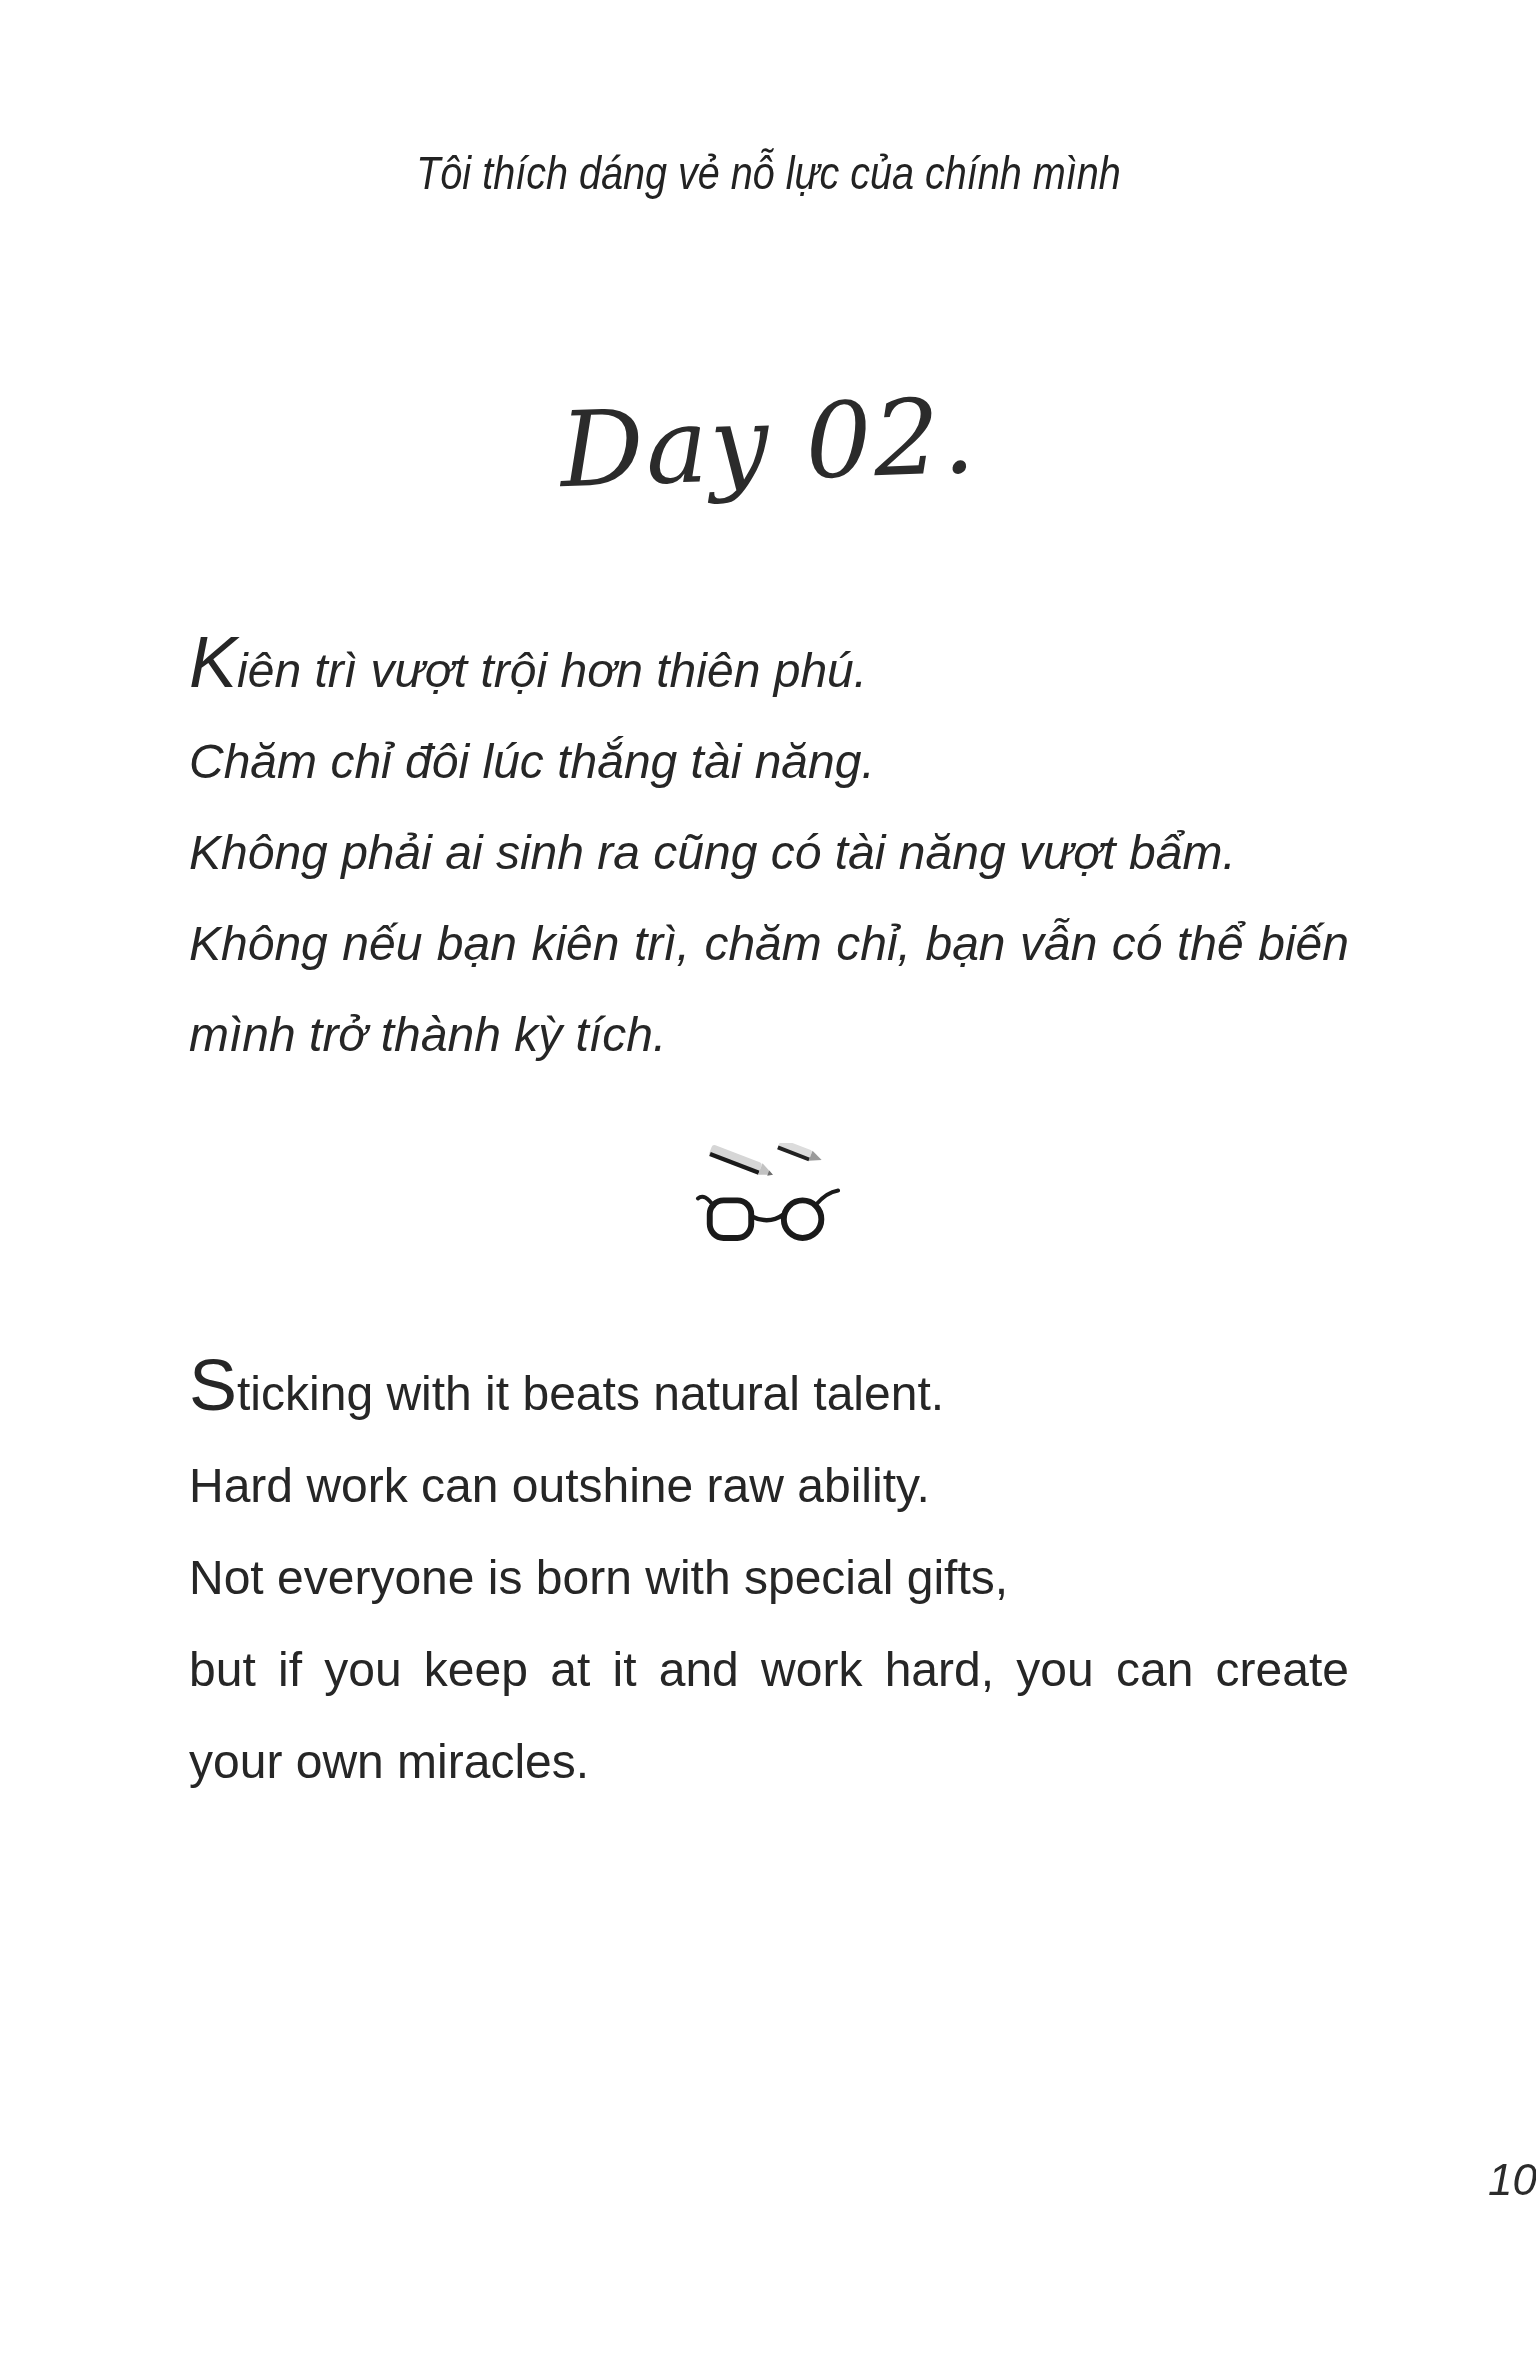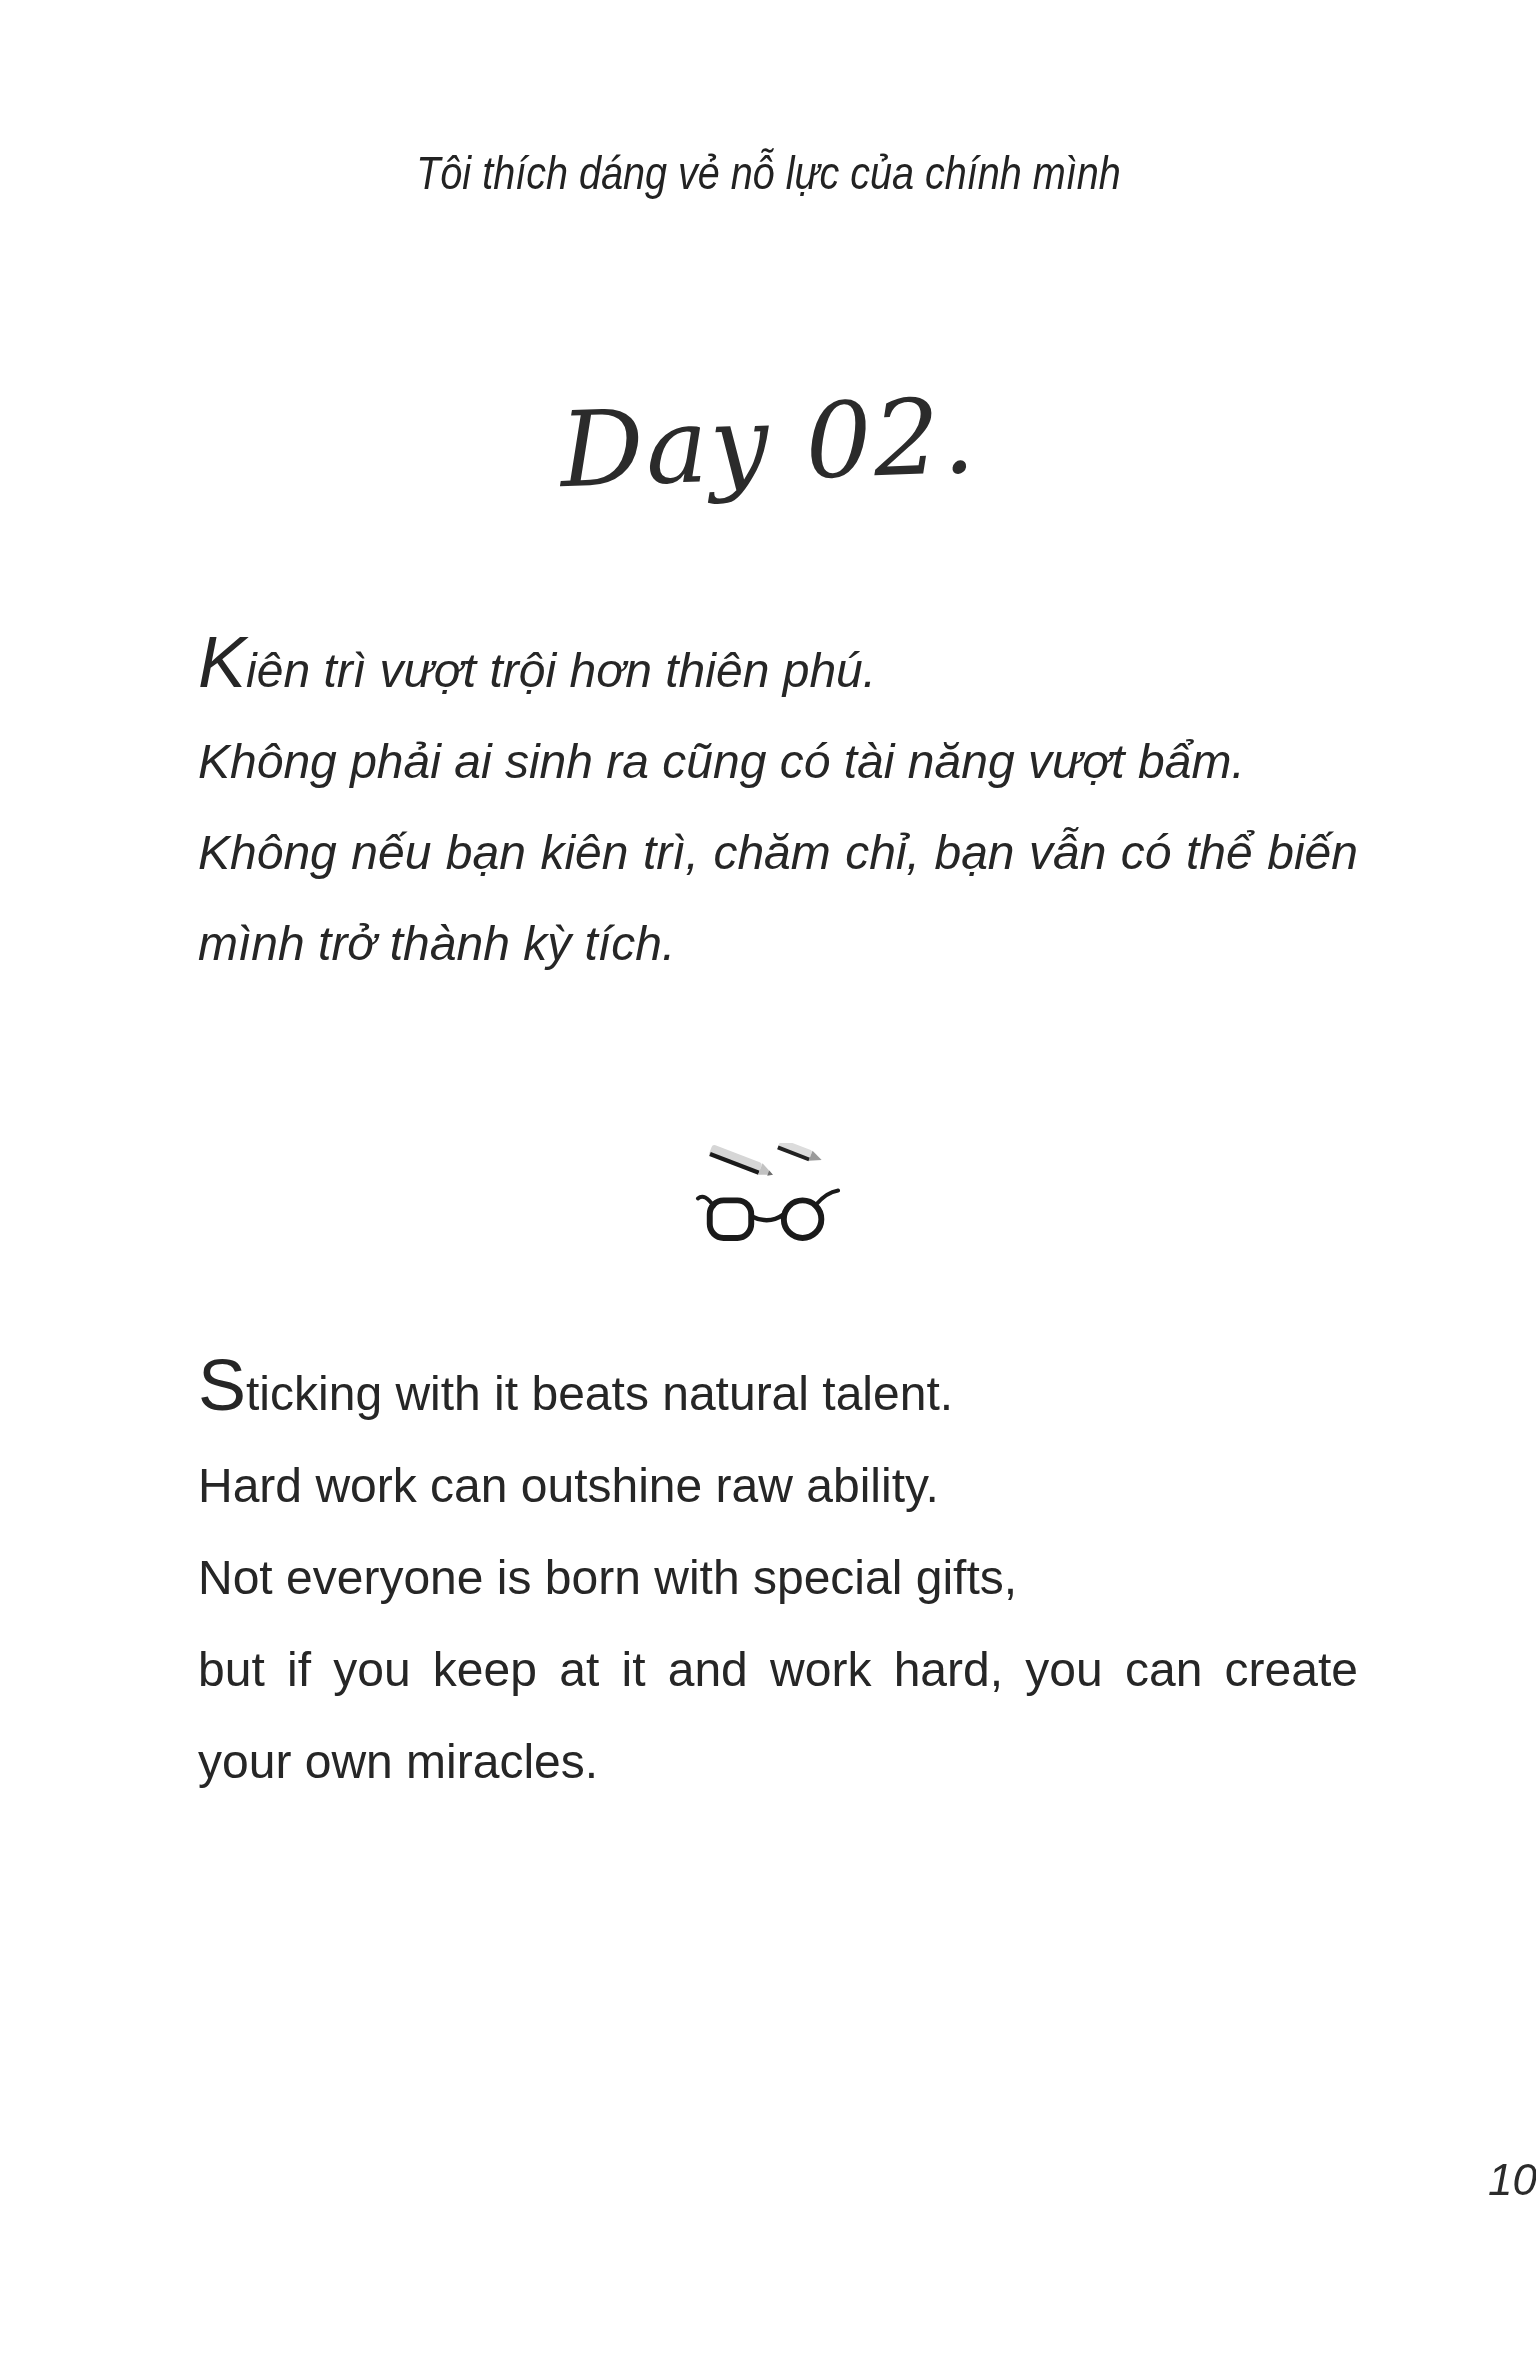--- a/index.html
+++ b/index.html
@@ -35,21 +35,20 @@
     font-size: 104px;
     color: #2b2b2b;
     transform: rotate(-2deg);
     letter-spacing: 2px;
   }
 
   .text-block {
     position: absolute;
     left: 189px;
     width: 1160px;
-    margin-left: 9px;
   }
   .vi-block {
     top: 625px;
     font-style: italic;
     font-size: 48px;
     line-height: 91px;
   }
   .en-block {
     top: 1348px;
     font-size: 48px;
@@ -85,20 +84,21 @@
 <body>
 
 <div class="page">
 
   <div class="running-header">Tôi thích dáng vẻ nỗ lực của chính mình</div>
 
   <div class="day-title">Day 02.</div>
 
   <div class="text-block vi-block">
     <p><span class="dropcap">K</span><span>iên trì vượt trội hơn thiên phú.</span></p>
+    <p>Chăm chỉ đôi lúc thắng tài năng.</p>
     <p>Không phải ai sinh ra cũng có tài năng vượt bẩm.</p>
     <p class="justify">Không nếu bạn kiên trì, chăm chỉ, bạn vẫn có thể biến mình trở thành kỳ tích.</p>
   </div>
 
   <div class="decoration">
     <svg width="158" height="99" viewBox="0 0 160 100">
 
       <g transform="rotate(21 50 20)">
         <rect x="18" y="12" width="54" height="12" rx="3" fill="#d6d6d6"></rect>
         <rect x="19" y="20" width="53" height="4.5" fill="#1a1a1a"></rect>

